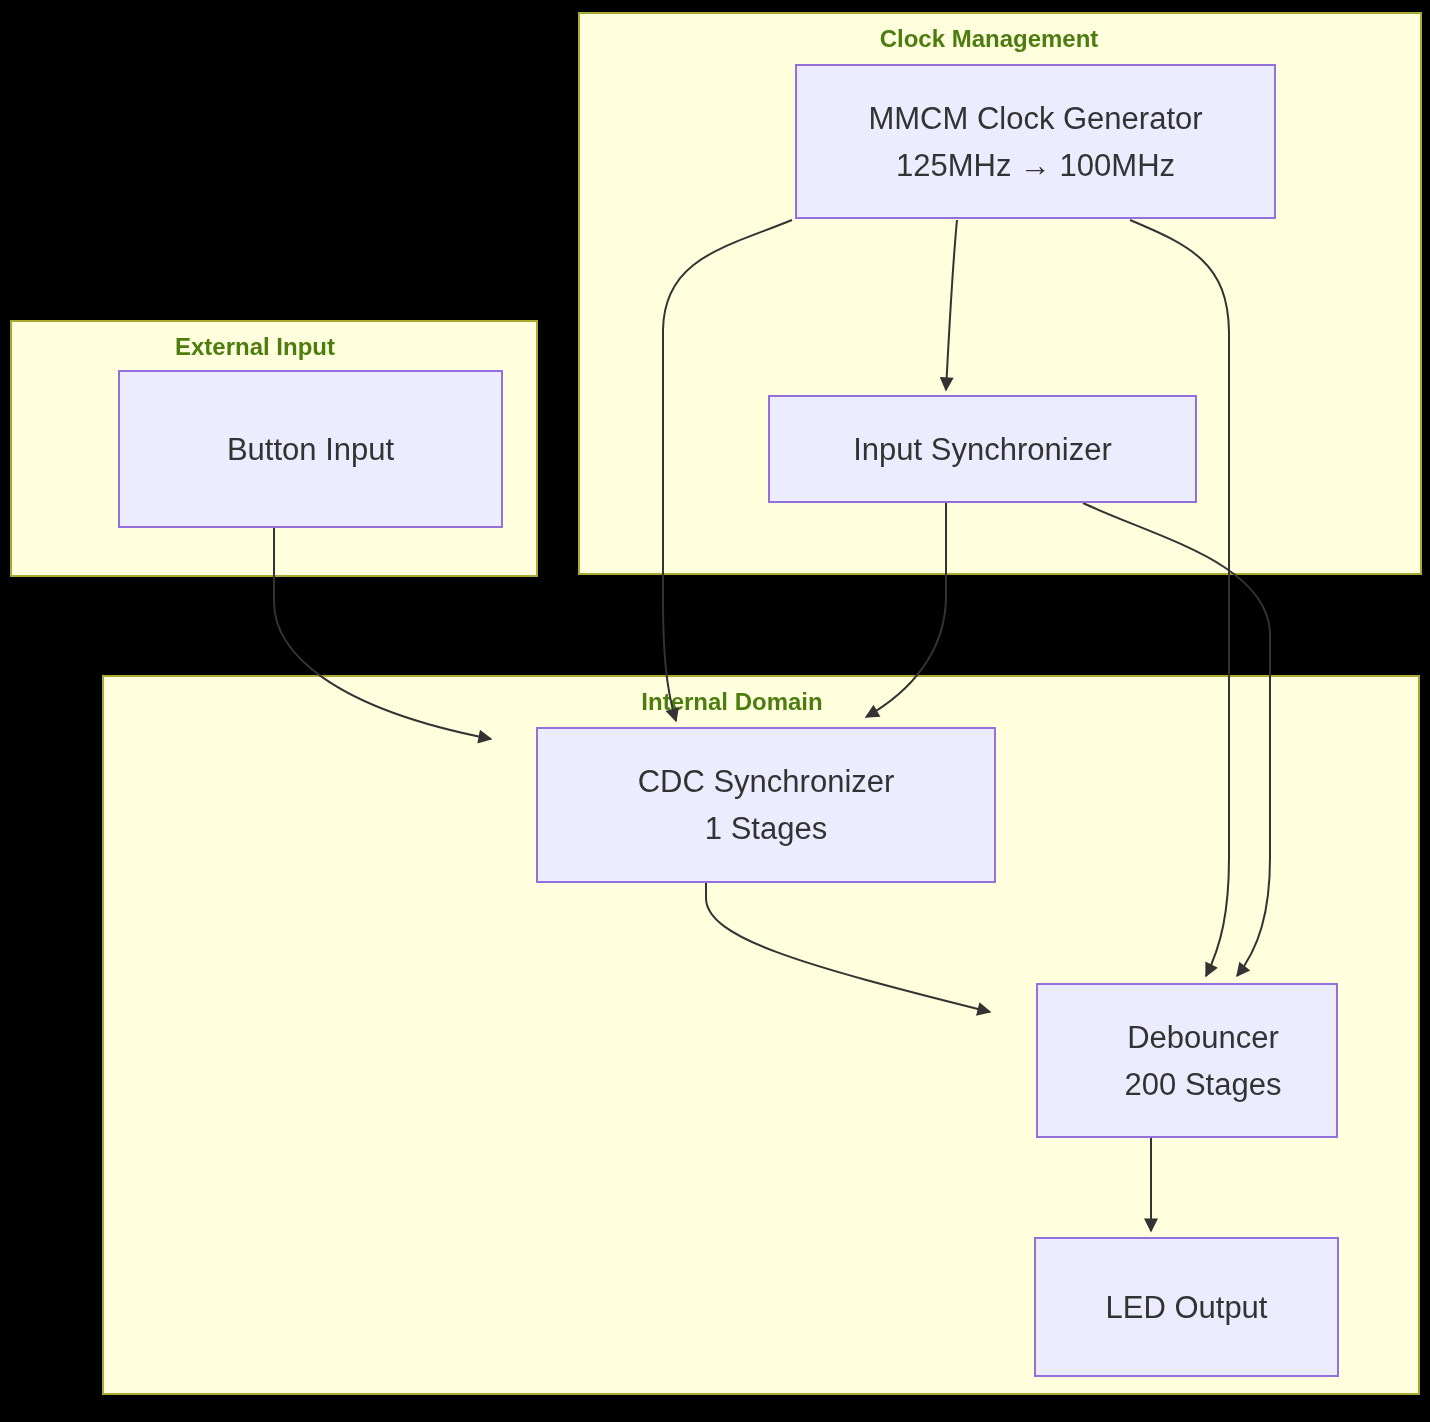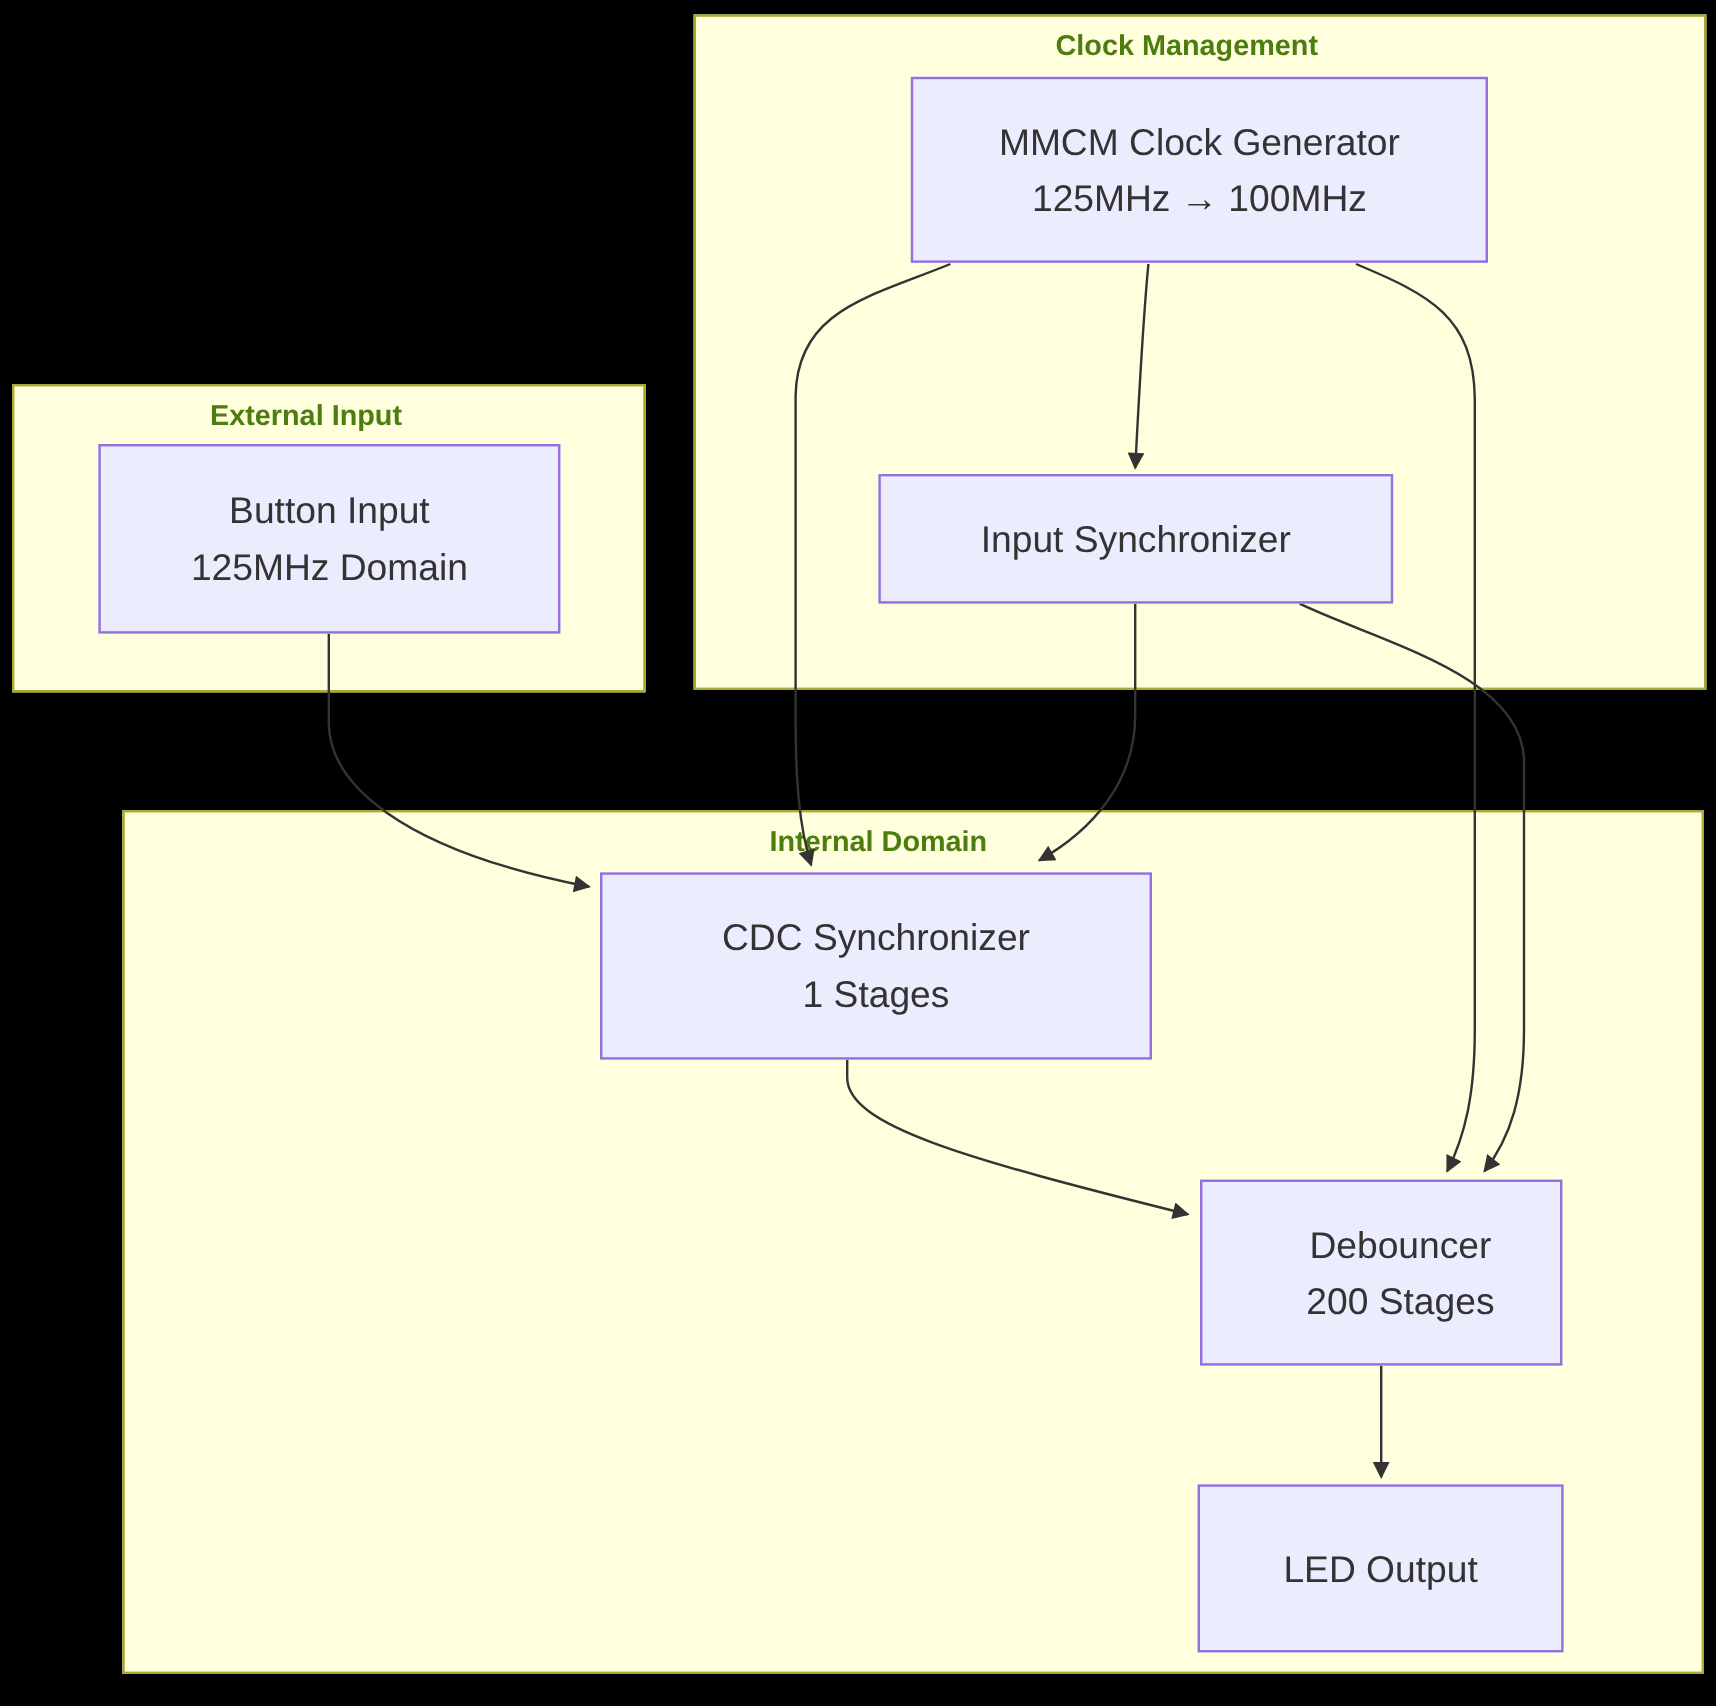--- a/index.html
+++ b/index.html
@@ -35,20 +35,21 @@
   .node {
     position: absolute;
     background: #ececff;
     border: 2px solid #9370db;
     box-sizing: border-box;
     display: flex;
     flex-direction: column;
     align-items: center;
     justify-content: center;
     text-align: center;
+    margin-left: 36px;
   }
   .node .line {
     font-size: 31px;
     line-height: 47px;
     color: #333333;
     white-space: nowrap;
   }
   svg.edges {
     position: absolute;
     left: 0;
@@ -100,21 +101,20 @@
     <span class="line">MMCM Clock Generator</span>
     <span class="line">125MHz → 100MHz</span>
   </div>
 
   <div class="node" style="left:732px; top:395px; width:429px; height:108px;">
     <span class="line">Input Synchronizer</span>
   </div>
 
   <div class="node" style="left:82px; top:370px; width:385px; height:158px;">
     <span class="line">Button Input</span>
-    <span class="line">125MHz Domain</span>
   </div>
 
   <div class="node" style="left:500px; top:727px; width:460px; height:156px;">
     <span class="line">CDC Synchronizer</span>
     <span class="line">1 Stages</span>
   </div>
 
   <div class="node" style="left:1000px; top:983px; width:302px; height:155px;padding-left:32px;">
     <span class="line">Debouncer</span>
     <span class="line">200 Stages</span>

